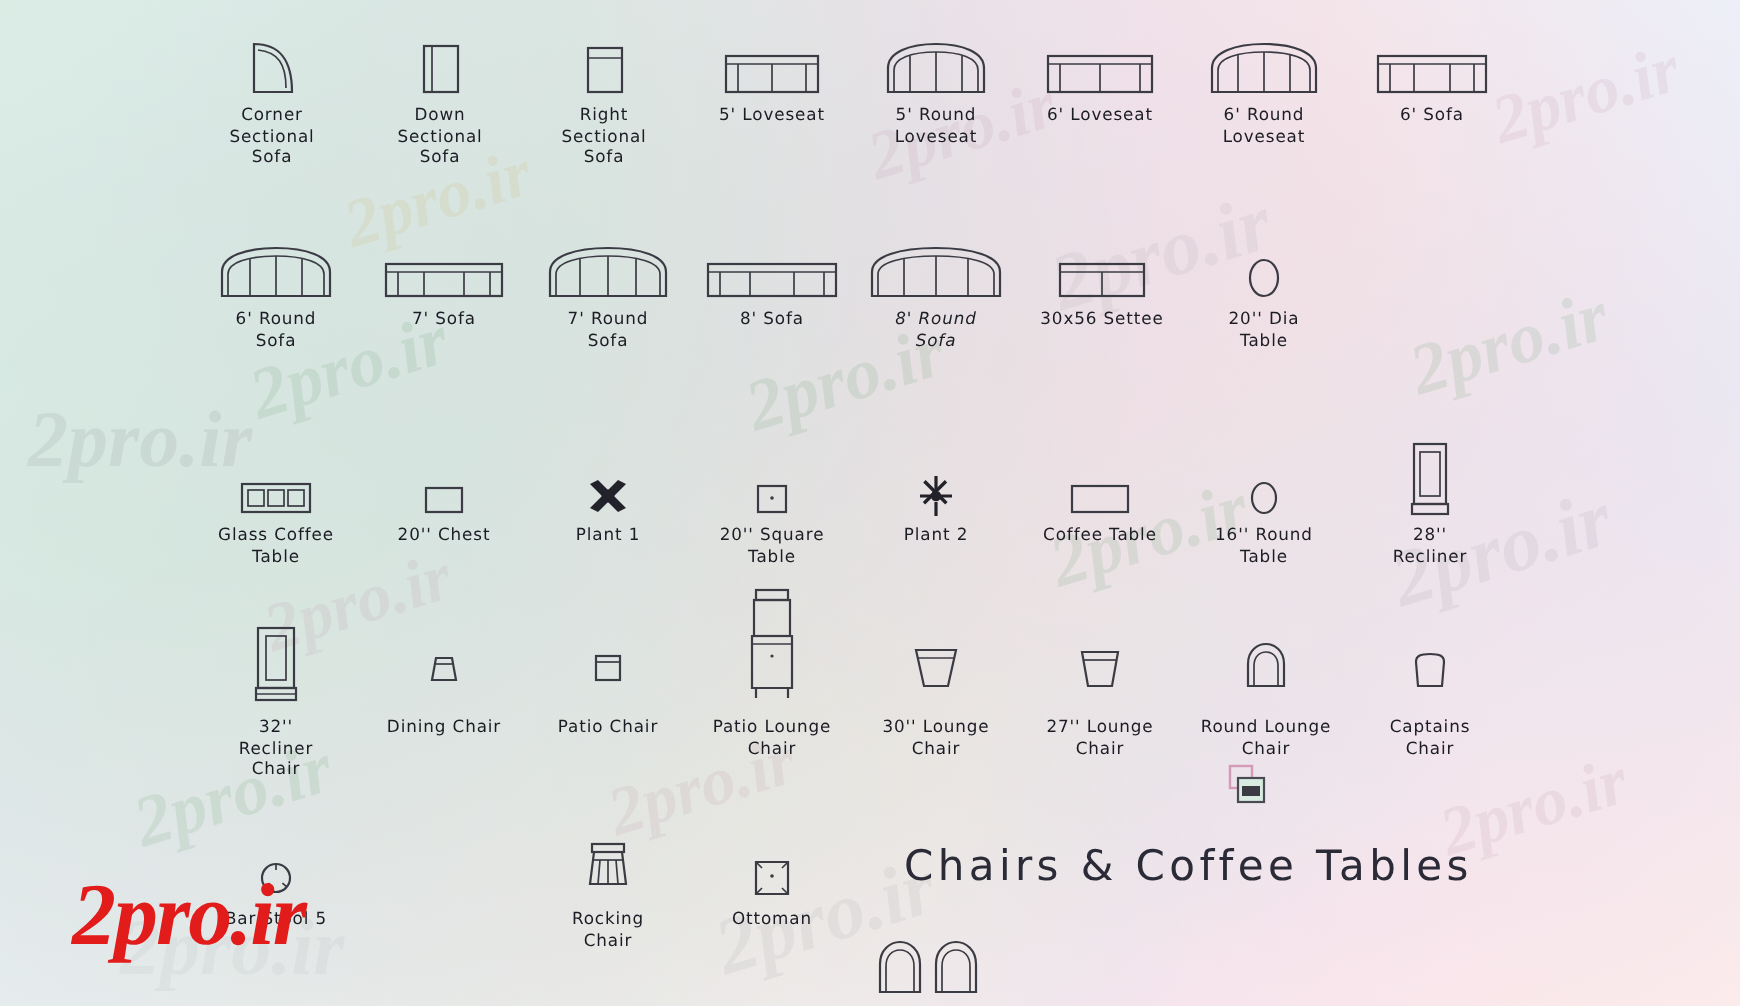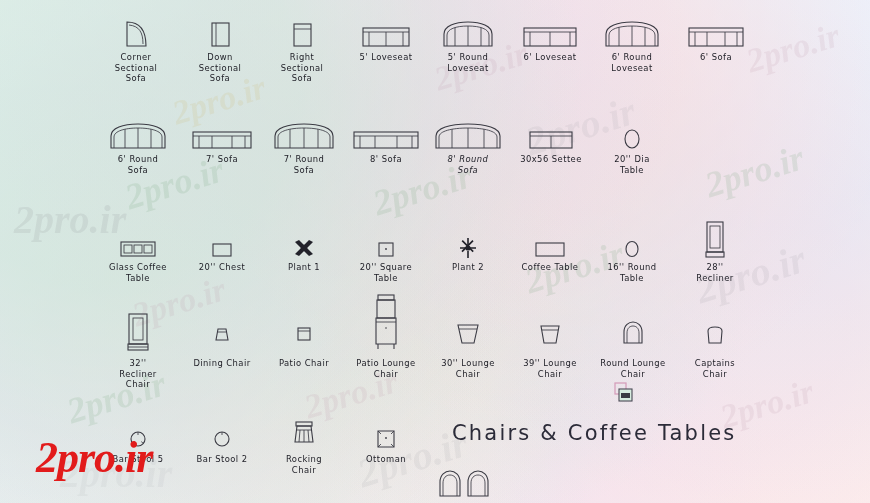--- a/index.html
+++ b/index.html
@@ -436,21 +436,21 @@
 Chair</div>
   </div>
 
   <div class="cell" style="left:512px;top:308px;width:76px;">
     <div class="art" style="height:48px">
       <svg width="28" height="46" viewBox="0 0 28 46">
           <path class="st" d="M5 16 L23 16 L20 33 L8 33 Z"></path>
           <line class="thin" x1="6" y1="20" x2="22" y2="20"></line>
         </svg>
     </div>
-    <div class="lbl">39''  Lounge
+    <div class="lbl">27''  Lounge
 Chair</div>
   </div>
 
   <div class="cell" style="left:594px;top:308px;width:78px;">
     <div class="art" style="height:48px">
       <svg width="30" height="46" viewBox="0 0 30 46">
           <path class="st" d="M6 33 L6 22 C6 15 11 12 15 12 C19 12 24 15 24 22 L24 33 Z"></path>
           <path class="thin" d="M9 33 L9 23 C9 18 12 16 15 16 C18 16 21 18 21 23 L21 33"></path>
         </svg>
     </div>
@@ -479,29 +479,20 @@
   <div class="cell" style="left:100px;top:420px;width:76px;">
     <div class="art" style="height:32px">
       <svg width="24" height="30" viewBox="0 0 24 30">
           <circle class="st" cx="12" cy="17" r="7"></circle>
           <path class="thin" d="M12 10 L12 13 M6.5 21.5 L8.8 19.6 M17.5 21.5 L15.2 19.6"></path>
         </svg>
     </div>
     <div class="lbl">Bar  Stool  5</div>
   </div>
 
-  <div class="cell" style="left:184px;top:420px;width:76px;">
-    <div class="art" style="height:32px">
-      <svg width="24" height="30" viewBox="0 0 24 30">
-          <circle class="st" cx="12" cy="17" r="7"></circle>
-          <path class="thin" d="M12 10 L12 13"></path>
-        </svg>
-    </div>
-    <div class="lbl">Bar  Stool  2</div>
-  </div>
 
   <div class="cell" style="left:266px;top:414px;width:76px;">
     <div class="art" style="height:38px">
       <svg width="26" height="36" viewBox="0 0 26 36">
           <rect class="st" x="5" y="6" width="16" height="4"></rect>
           <path class="st" d="M6 10 L20 10 L22 26 L4 26 Z"></path>
           <line class="thin" x1="5" y1="14" x2="21" y2="14"></line>
           <line class="thin" x1="9" y1="14" x2="8" y2="26"></line>
           <line class="thin" x1="13" y1="14" x2="13" y2="26"></line>
           <line class="thin" x1="17" y1="14" x2="18" y2="26"></line>

